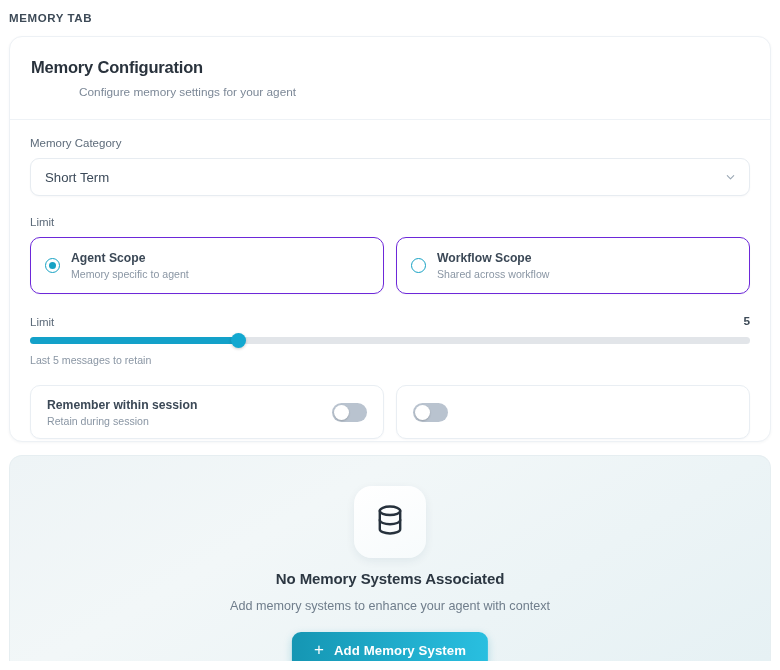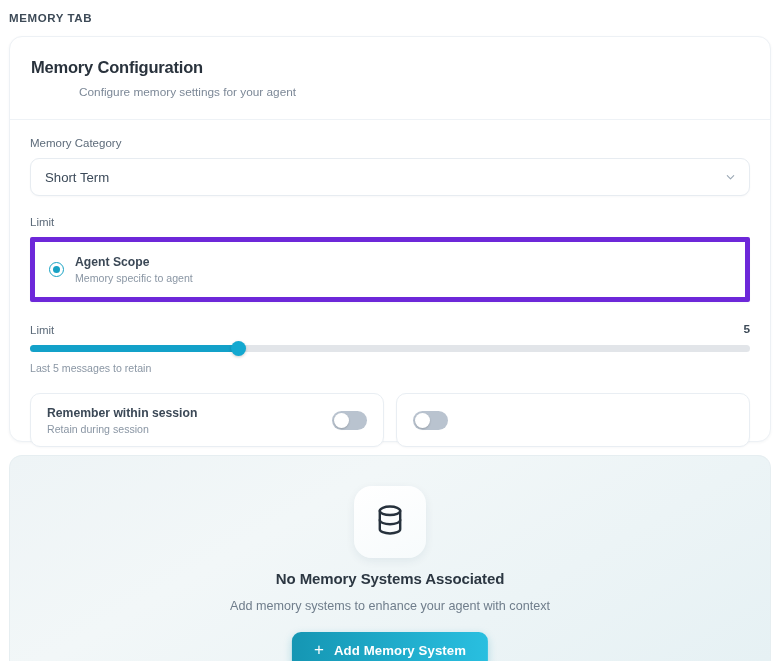--- a/index.html
+++ b/index.html
@@ -88,22 +88,22 @@
   .spacer-20 { height: 20px; }
 
   
   .two-col {
     display: flex;
     gap: 12px;
   }
   .opt-card {
     flex: 1;
     min-height: 51px;
-    border: 5px solid #6d28d9;
-    border-radius: 2px;
+    border: 1px solid #6d28d9;
+    border-radius: 10px;
     background: #fff;
     display: flex;
     align-items: center;
     padding: 13px 14px;
     box-shadow: 0 1px 2px rgba(15,35,60,0.03);
   }
   .radio {
     width: 15px; height: 15px;
     border-radius: 50%;
     border: 1.6px solid #17a2c4;
@@ -293,20 +293,27 @@
       <div class="two-col">
 
         <div class="opt-card">
           <span class="radio checked"></span>
           <span class="opt-texts">
             <span class="opt-title">Agent Scope</span>
             <span class="opt-desc">Memory specific to agent</span>
           </span>
         </div>
 
+        <div class="opt-card">
+          <span class="radio"></span>
+          <span class="opt-texts">
+            <span class="opt-title">Workflow Scope</span>
+            <span class="opt-desc">Shared across workflow</span>
+          </span>
+        </div>
 
       </div>
 
       <div class="spacer-20"></div>
 
       <div class="slider-head">
         <span class="field-label" style="margin-bottom:0">Limit</span>
         <span class="slider-value">5</span>
       </div>
       <div class="track">

